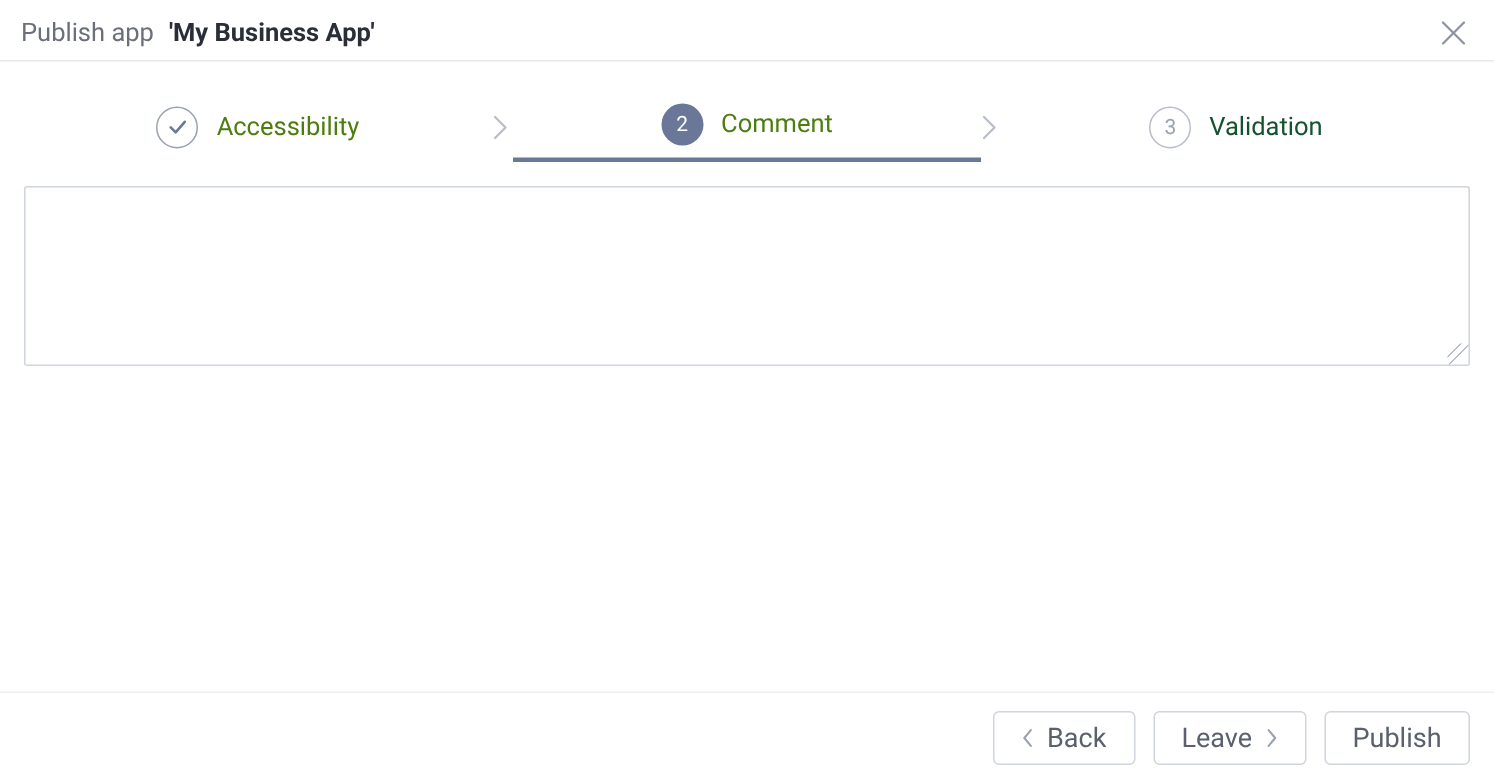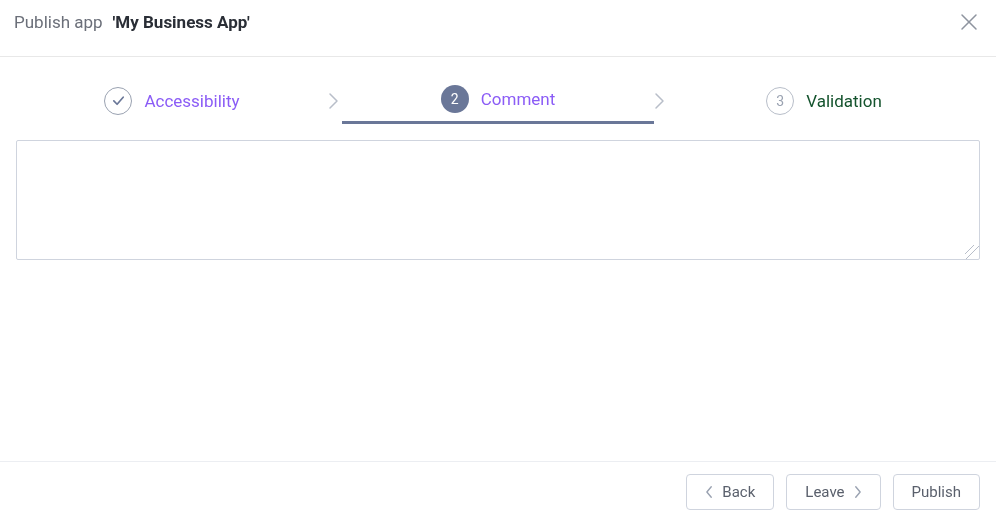--- a/index.html
+++ b/index.html
@@ -12,21 +12,21 @@
       background: #fff;
       width: 996px;
       height: 522px;
       overflow: hidden;
       color: #333;
     }
     .header {
       display: flex;
       align-items: center;
       justify-content: space-between;
-      padding: 12px 18px 24px 14px;
+      padding: 12px 18px 8px 14px;
       border-bottom: 1px solid #e8e8e8;
     }
     .header-title-group {
       display: flex;
       align-items: baseline;
       gap: 10px;
     }
     .header-title {
       font-size: 17px;
       color: #6b6f79;
@@ -86,21 +86,21 @@
       background: #6a7798;
       color: #fff;
     }
     .step-circle.pending {
       border: 1.5px solid #b8bec9;
       color: #9aa2b1;
       background: #fff;
     }
     .step-label {
       font-size: 17px;
-      color: #8b5cf6;
+      color: #4d7c0f;
     }
     .step-label.muted {
       color: #14532d;
     }
     .step-sep {
       color: #b8bec9;
       display: flex;
       align-items: center;
       width: 14px;
       flex-shrink: 0;
@@ -140,21 +140,21 @@
       gap: 12px;
       background: #fff;
     }
     .btn {
       height: 36px;
       padding: 0 18px;
       border: 1px solid #cfd4de;
       border-radius: 4px;
       background: #fff;
       color: #5a606c;
-      font-size: 15px;
+      font-size: 18px;
       cursor: pointer;
       display: inline-flex;
       align-items: center;
       gap: 8px;
       font-family: inherit;
     }
     .btn .chev {
       display: inline-flex;
       color: #9aa2b1;
     }

